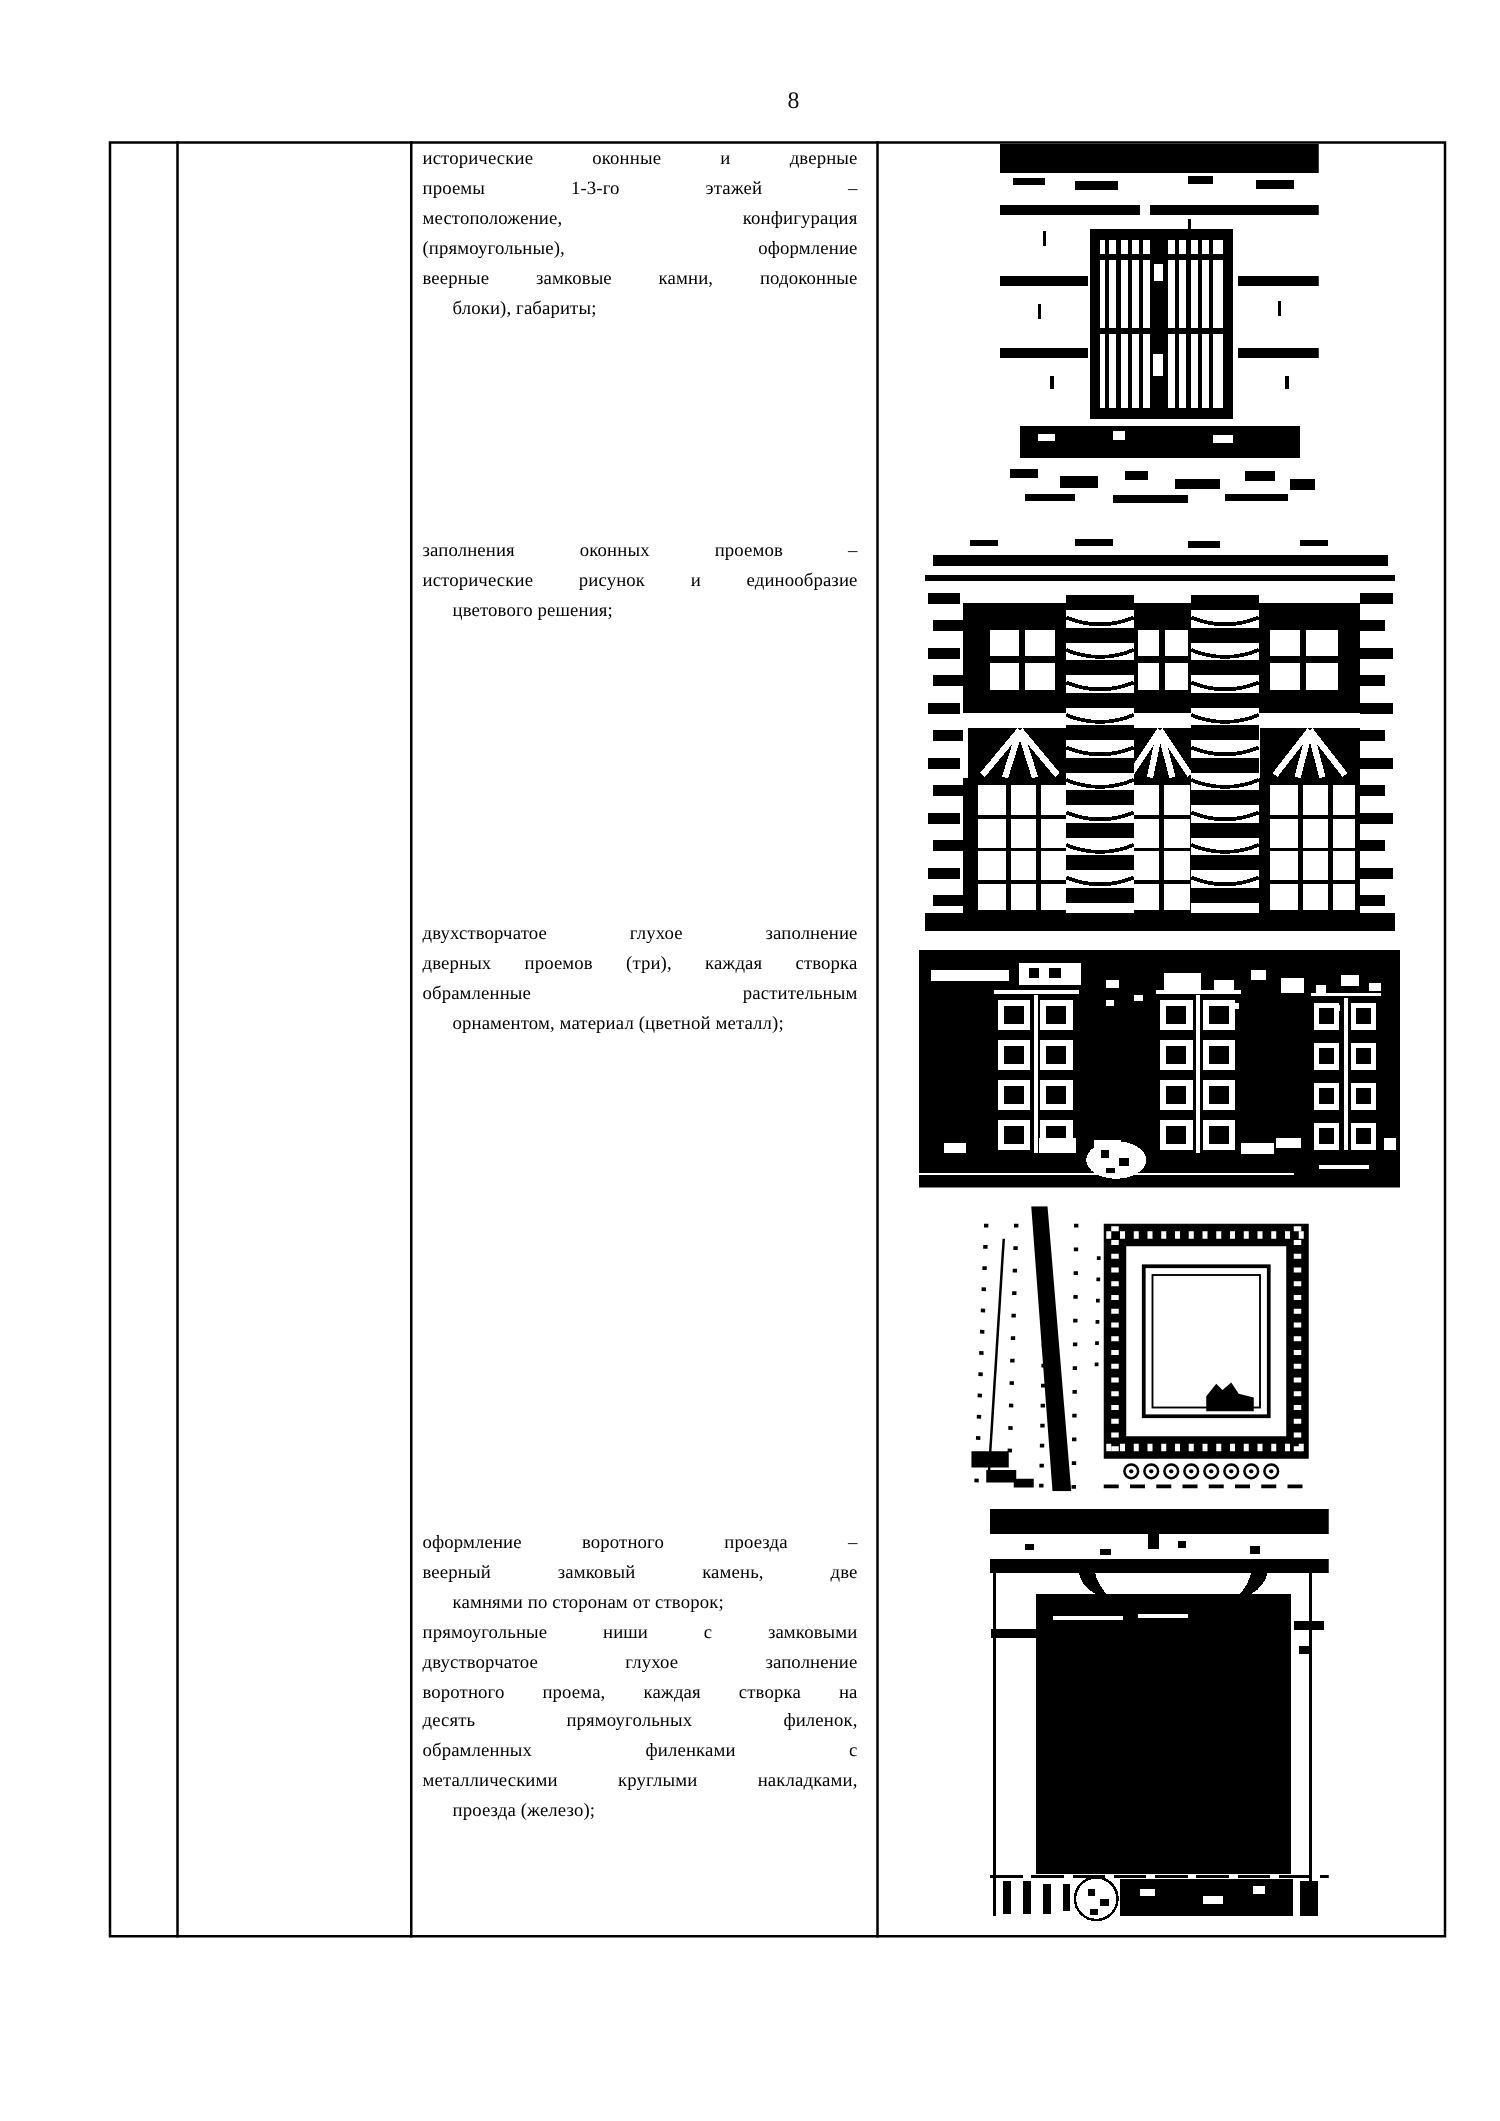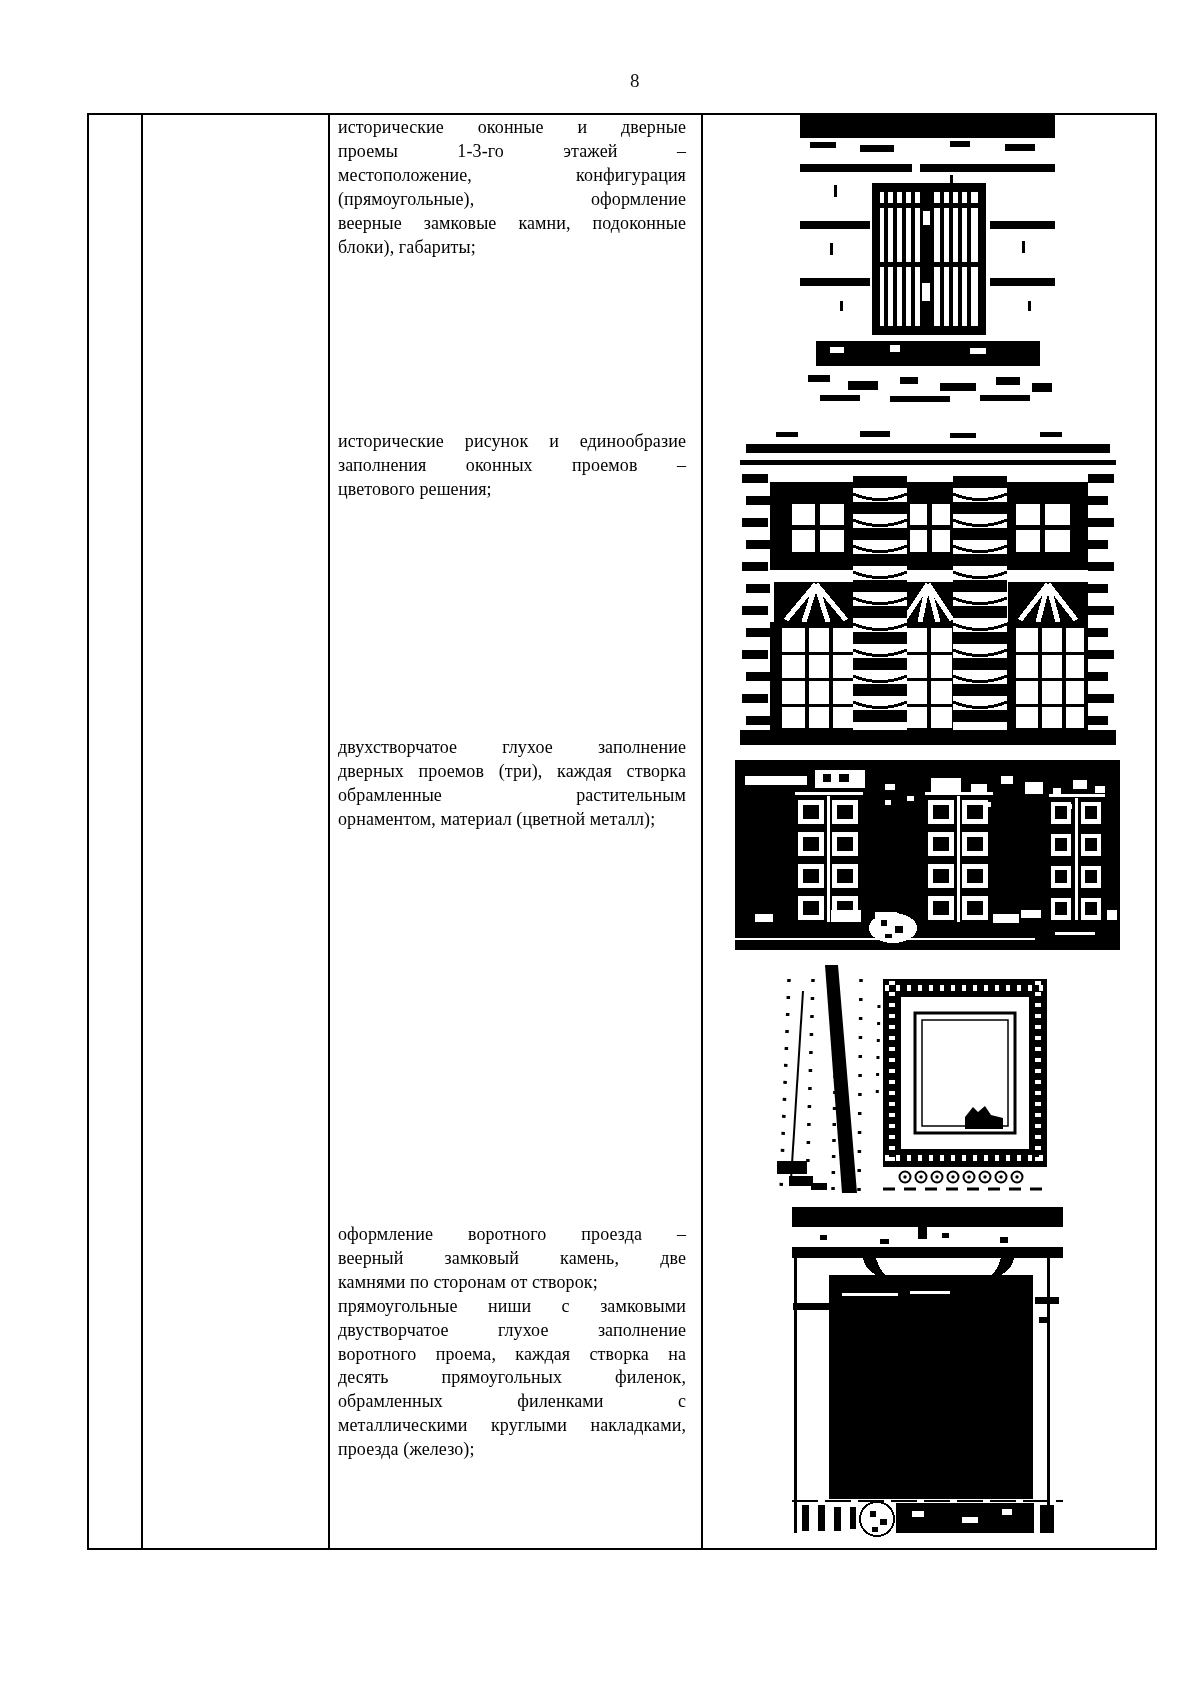--- a/index.html
+++ b/index.html
@@ -5,25 +5,25 @@
   html,body{margin:0;padding:0;background:#e8e8e8;}
   .page{
     position:relative;width:1200px;height:1697px;margin:0 auto;background:#ffffff;
     font-family:"Liberation Serif","DejaVu Serif",serif;color:#000;overflow:hidden;
   }
   .pageno{position:absolute;left:630px;top:70px;font-size:19px;color:#111;}
   .tbl-border{position:absolute;left:87px;top:113px;width:1070px;height:1437px;
     border:2px solid #000;box-sizing:border-box;}
   .vline{position:absolute;top:113px;height:1437px;width:2px;background:#000;}
   .v1{left:141px}.v2{left:328px}.v3{left:701px}
-  .para{position:absolute;left:338px;width:348px;font-size:18px;line-height:23.9px;
+  .para{position:absolute;left:338px;width:348px;font-size:15px;line-height:23.9px;
     letter-spacing:0.1px;}
   .ln{white-space:nowrap;}
   .j{text-align:justify;text-align-last:justify;}
-  .e{text-align:center;text-align-last:left;}
+  .e{text-align:center;text-align-last:left;margin-left:24px;}
   figure.photo{position:absolute;margin:0;padding:0;}
   figure.photo svg{display:block;}
   .ph{fill:#000;}
 </style>
 </head>
 <body>
 
 <div class="page">
 
   <div class="pageno">8</div>
@@ -36,22 +36,22 @@
   <div class="para" style="top:116px">
     <div class="ln j">исторические оконные и дверные</div>
     <div class="ln j">проемы 1-3-го этажей –</div>
     <div class="ln j">местоположение, конфигурация</div>
     <div class="ln j">(прямоугольные), оформление</div>
     <div class="ln j">веерные замковые камни, подоконные</div>
     <div class="ln e">блоки), габариты;</div>
   </div>
 
   <div class="para" style="top:430px">
+    <div class="ln j">заполнения оконных проемов –</div>
     <div class="ln j">исторические рисунок и единообразие</div>
-    <div class="ln j">заполнения оконных проемов –</div>
     <div class="ln e">цветового решения;</div>
   </div>
 
   <div class="para" style="top:736px">
     <div class="ln j">двухстворчатое глухое заполнение</div>
     <div class="ln j">дверных проемов (три), каждая створка</div>
     <div class="ln j">обрамленные растительным</div>
     <div class="ln e">орнаментом, материал (цветной металл);</div>
   </div>
 

